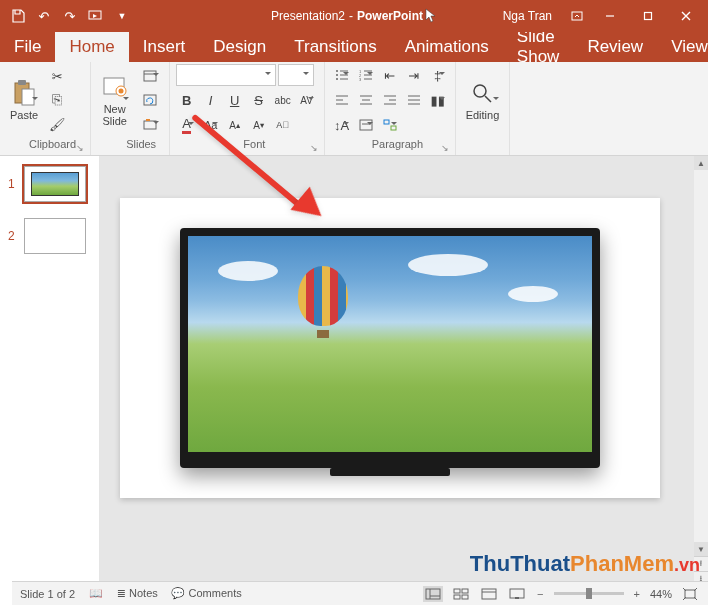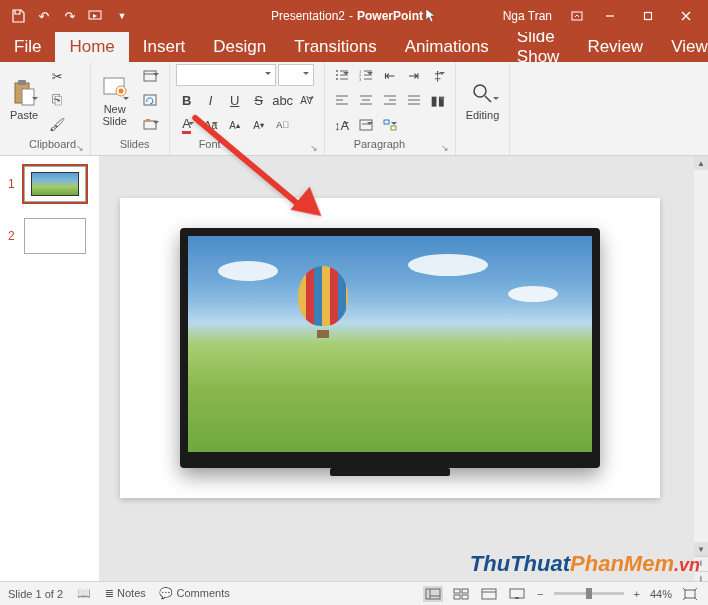--- a/index.html
+++ b/index.html
@@ -20,21 +20,21 @@
 .tabs { height: 30px; background: #b7472a; display: flex; align-items: stretch; color: #fff; }
 .tab { padding: 0 14px; display: flex; align-items: center; font-size: 17px; cursor: pointer; }
 .tab.active { background: #f3f3f3; color: #b7472a; }
 .share { margin-left: auto; display: flex; align-items: center; padding: 0 14px; gap: 6px; }
 .tell { display: flex; align-items: center; padding: 0 10px; gap: 4px; color: #f6d7ce; font-size: 12px; }
 
 
 .ribbon { height: 94px; background: #f3f3f3; border-bottom: 1px solid #d4d4d4; display: flex; box-shadow: 0 2px 4px rgba(0,0,0,0.1); }
 .group { border-right: 1px solid #e1e1e1; padding: 2px 6px 2px 6px; display: flex; flex-direction: column; }
 .group-body { flex: 1; display: flex; align-items: center; gap: 4px; }
-.group-label { font-size: 11px; color: #666; padding: 2px 0 3px; margin-left: 23px; }
+.group-label { text-align: center; font-size: 11px; color: #666; padding: 2px 0 3px; margin-left: 23px; }
 .bigbtn { display: flex; flex-direction: column; align-items: center; gap: 2px; padding: 2px 4px; cursor: pointer; }
 .bigbtn .ico { width: 28px; height: 28px; display: flex; align-items: center; justify-content: center; }
 .bigbtn .lbl { font-size: 11px; color: #444; line-height: 1.1; text-align: center; }
 .minibtn { width: 22px; height: 22px; display: flex; align-items: center; justify-content: center; color: #444; font-size: 13px; cursor: pointer; }
 .minicol { display: flex; flex-direction: column; gap: 2px; }
 .minirow { display: flex; gap: 2px; }
 
 .font-box { width: 100px; height: 22px; border: 1px solid #c8c8c8; background: #fff; }
 .drop { position: relative; }
 .drop::after { content: ""; position: absolute; right: 4px; top: 50%; transform: translateY(-50%); border: 3px solid transparent; border-top-color: #666; }
@@ -67,29 +67,29 @@
 .scroll-up { top: 0; }
 .scroll-dn { bottom: 30px; }
 .scroll-extra { position: absolute; bottom: 0; width: 14px; height: 30px; display: flex; flex-direction: column; }
 .scroll-extra div { flex: 1; border-top: 1px solid #d0d0d0; display: flex; align-items: center; justify-content: center; font-size: 8px; color: #666; cursor: pointer; }
 
 
 .arrow-line { position: absolute; left: 193px; top: 113px; width: 140px; height: 6px; background: #e8392e; transform: rotate(40deg); transform-origin: left center; border-radius: 3px; box-shadow: 0 2px 4px rgba(0,0,0,0.15); z-index: 50; }
 .arrow-head { position: absolute; left: 295px; top: 197px; width: 0; height: 0; border: 15px solid transparent; border-left: 28px solid #e8392e; transform: rotate(40deg); z-index: 50; filter: drop-shadow(0 2px 3px rgba(0,0,0,0.15)); }
 
 
-.status { position: absolute; left: 0; right: 0; bottom: 0; height: 24px; border-top: 1px solid #d4d4d4; background: #f3f3f3; display: flex; align-items: center; padding: 0 8px; font-size: 11px; color: #555; gap: 14px; }
+.status { position: absolute; left: 12px; right: 0; bottom: 0; height: 24px; border-top: 1px solid #d4d4d4; background: #f3f3f3; display: flex; align-items: center; padding: 0 8px; font-size: 11px; color: #555; gap: 14px; }
 .status-right { margin-left: auto; display: flex; align-items: center; gap: 8px; }
 .viewbtn { width: 20px; height: 16px; display: flex; align-items: center; justify-content: center; cursor: pointer; color: #666; }
 .viewbtn svg { display: block; }
 .viewbtn.active { background: #d8d8d8; }
 .zoom-slider { width: 70px; height: 3px; background: #c8c8c8; position: relative; cursor: pointer; }
 .zoom-slider::before { content: ""; position: absolute; left: 32px; top: -4px; width: 6px; height: 11px; background: #888; }
 .zoom-btn { cursor: pointer; color: #666; padding: 0 2px; }
-.watermark { position: absolute; right: 8px; bottom: 28px; font-size: 22px; font-weight: 700; font-style: italic; color: #1a4f8a; pointer-events: none; margin-left: 14px; }
+.watermark { position: absolute; right: 8px; bottom: 28px; font-size: 22px; font-weight: 700; color: #1a4f8a; pointer-events: none; margin-left: 14px; }
 .watermark .orange { color: #e8872e; font-weight: 700; }
 .watermark .vn { color: #e8392e; font-size: 18px; }
 
 .dialog-launch { font-size: 9px; color: #888; align-self: flex-end; margin-top: auto; margin-left: auto; cursor: pointer; }
 </style>
 </head>
 <body>
 
 <div class="titlebar">
   <div class="qat">
@@ -237,21 +237,21 @@
           </div>
         <div class="minibtn">
             <i>I</i>
           </div>
         <div class="minibtn">
             <u>U</u>
           </div>
         <div class="minibtn">
             <span style="text-decoration:line-through">S</span>
           </div>
-        <div class="minibtn" style="font-size:13px">abc</div>
+        <div class="minibtn" style="font-size:10px">abc</div>
         <div class="minibtn drop" style="font-size:10px">AV</div>
       </div>
       <div class="minirow">
         <div class="minibtn drop">
             <span style="border-bottom:3px solid #d43c3c">A</span>
           </div>
         <div class="minibtn drop" style="font-size:11px">Aa</div>
         <div class="minibtn" style="font-size:10px">A<sup>▴</sup></div>
         <div class="minibtn" style="font-size:10px">A<sup>▾</sup></div>
         <div class="minibtn" style="font-size:9px">A⃠</div>

